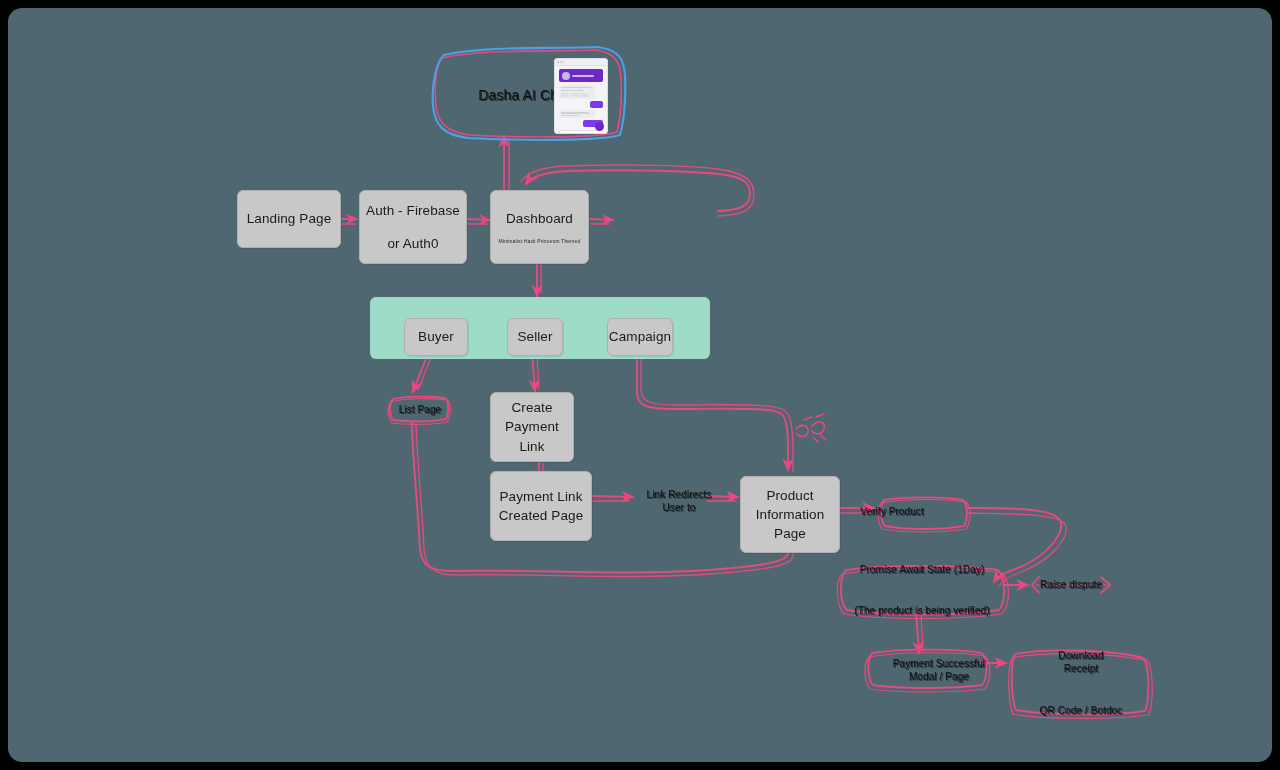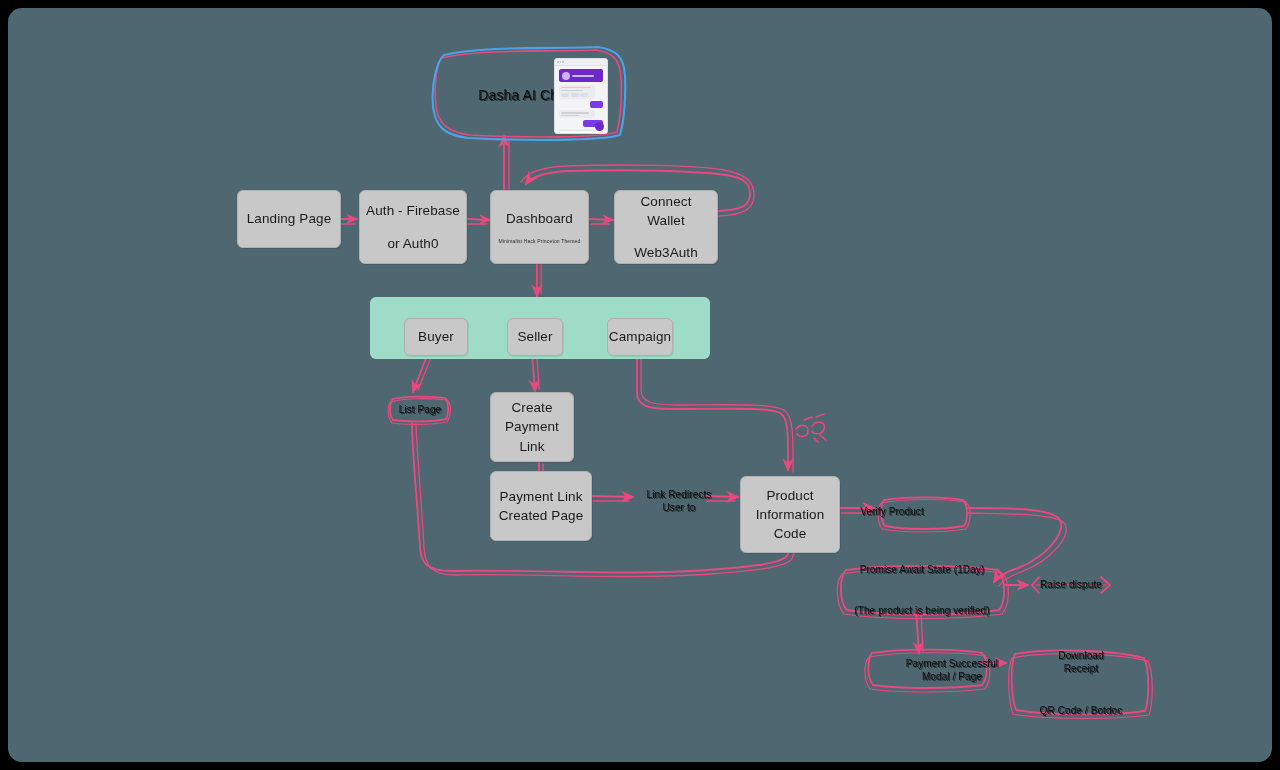--- a/index.html
+++ b/index.html
@@ -330,25 +330,20 @@
   <div class="node" style="left:351px; top:182px; width:108px; height:74px;">
     <span>Auth - Firebase</span>
     <span class="l2">or Auth0</span>
   </div>
 
   <div class="node" style="left:482px; top:182px; width:99px; height:74px;">
     <span>Dashboard</span>
     <span class="sub-small">Minimalist Hack Princeton Themed</span>
   </div>
 
-  <div class="node" style="left:606px; top:182px; width:104px; height:74px;">
-    <span>Connect</span>
-    <span>Wallet</span>
-    <span class="l2">Web3Auth</span>
-  </div>
 
   <div class="lane" style="left:362px; top:289px; width:340px; height:62px;"></div>
 
   <div class="node" style="left:396px; top:310px; width:64px; height:38px;">
     <span>Buyer</span>
   </div>
   <div class="node" style="left:499px; top:310px; width:56px; height:38px;">
     <span>Seller</span>
   </div>
   <div class="node" style="left:599px; top:310px; width:66px; height:38px;">
@@ -370,37 +365,37 @@
   </div>
 
   <div class="sketch-node small" style="left:628px; top:476px; width:86px; height:34px;">
     <span>Link Redirects</span>
     <span>User to</span>
   </div>
 
   <div class="node" style="left:732px; top:468px; width:100px; height:77px;">
     <span>Product</span>
     <span>Information</span>
-    <span>Code</span>
+    <span>Page</span>
   </div>
 
   <div class="sketch-node small" style="left:842px; top:492px; width:84px; height:24px;">
     <span>Verify Product</span>
   </div>
 
   <div class="sketch-node small" style="left:836px; top:560px; width:156px; height:44px;">
     <span>Promise Await State (1Day)</span>
     <span class="row2">(The product is being verified)</span>
   </div>
 
   <div class="sketch-node small" style="left:1026px; top:566px; width:74px; height:22px;">
     <span>Raise dispute</span>
   </div>
 
-  <div class="sketch-node small" style="left:862px; top:644px; width:138px; height:36px;margin-left:13px;">
+  <div class="sketch-node small" style="left:862px; top:644px; width:138px; height:36px;">
     <span>Payment Successful</span>
     <span>Modal / Page</span>
   </div>
 
   <div class="sketch-node small" style="left:1006px; top:644px; width:134px; height:62px;">
     <span>Download</span>
     <span>Receipt</span>
     <span class="row2">QR Code / Botdoc</span>
   </div>
 

